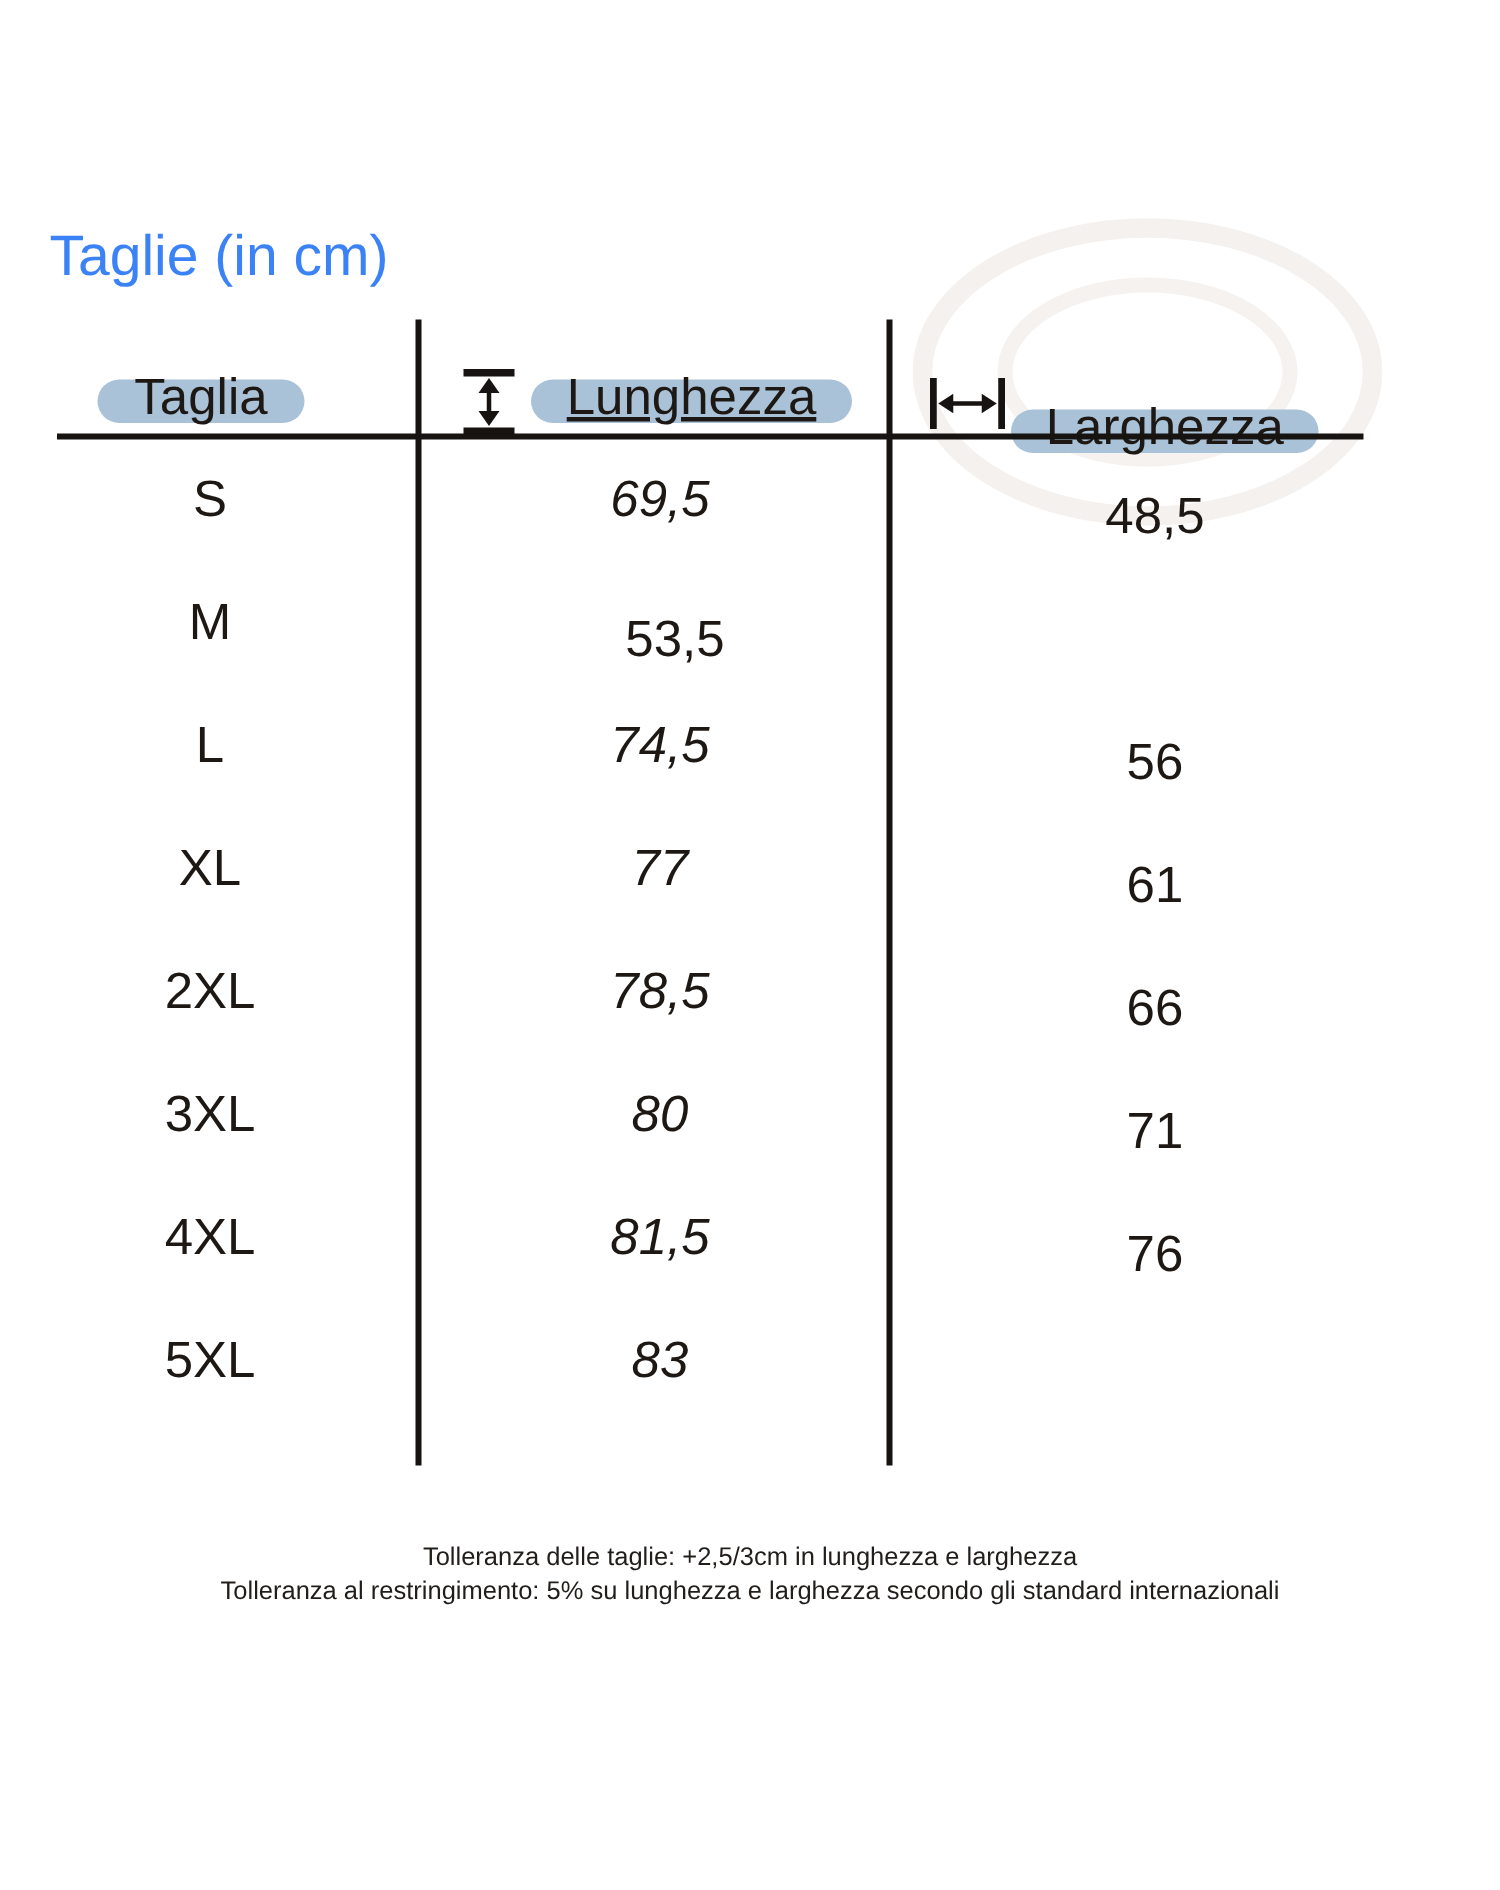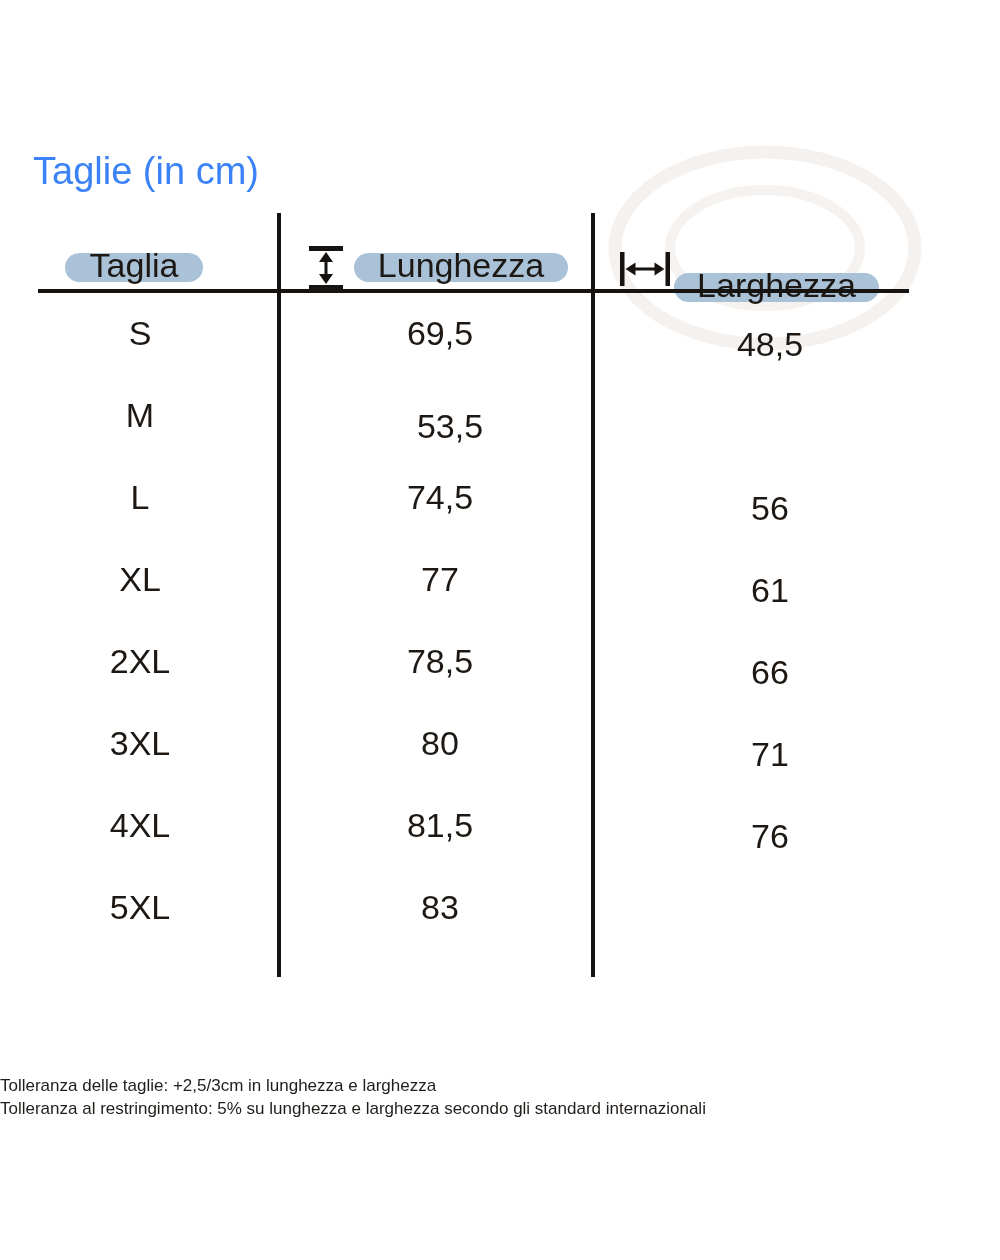--- a/index.html
+++ b/index.html
@@ -32,21 +32,21 @@
     border-radius: 15px;
     display: flex;
     align-items: flex-end;
     justify-content: center;
     font-size: 34px;
     line-height: 1;
     white-space: nowrap;
     overflow: visible;
   }
   .pill-taglia    { left: 65px;  width: 138px; }
-  .pill-lunghezza { left: 354px; width: 214px; }
+  .pill-lunghezza { left: 354px; width: 214px; text-decoration: underline; }
   .pill-larghezza { left: 674px; width: 205px; margin-top: 20px; }
 
   .icon-lunghezza { position: absolute; left: 307px; top: 246px; }
   .icon-larghezza { position: absolute; left: 620px; top: 251px; }
 
   .header-underline {
     position: absolute;
     left: 38px; top: 289px;
     width: 871px; height: 4px;
     background: #171310;
@@ -62,32 +62,31 @@
 
   .row {
     position: absolute;
     left: 0;
     width: 940px;
     display: flex;
     font-size: 34px;
   }
   .cell { text-align: center; height: 40px; line-height: 40px; white-space: nowrap; }
   .cell-size   { width: 280px; }
-  .cell-length { width: 320px; }
+  .cell-length { width: 320px; font-style: italic; }
   .cell-width  { width: 340px; margin-top: 11px; }
 
   .footnotes {
     position: absolute;
     left: 0; top: 1026px;
     width: 1000px;
-    text-align: left;
+    text-align: center;
     font-size: 17px;
     line-height: 23px;
     color: #211d1a;
-    margin-top: 48px;
   }
 </style>
 </head>
 <body>
 
 <div class="page">
 
   <svg class="watermark" width="1000" height="1260" viewBox="0 0 1000 1260">
     <ellipse cx="765" cy="248" rx="150" ry="96" fill="none" stroke="#f4f1ee" stroke-width="13"></ellipse>
     <ellipse cx="765" cy="248" rx="95" ry="58" fill="none" stroke="#f5f2ef" stroke-width="10"></ellipse>

